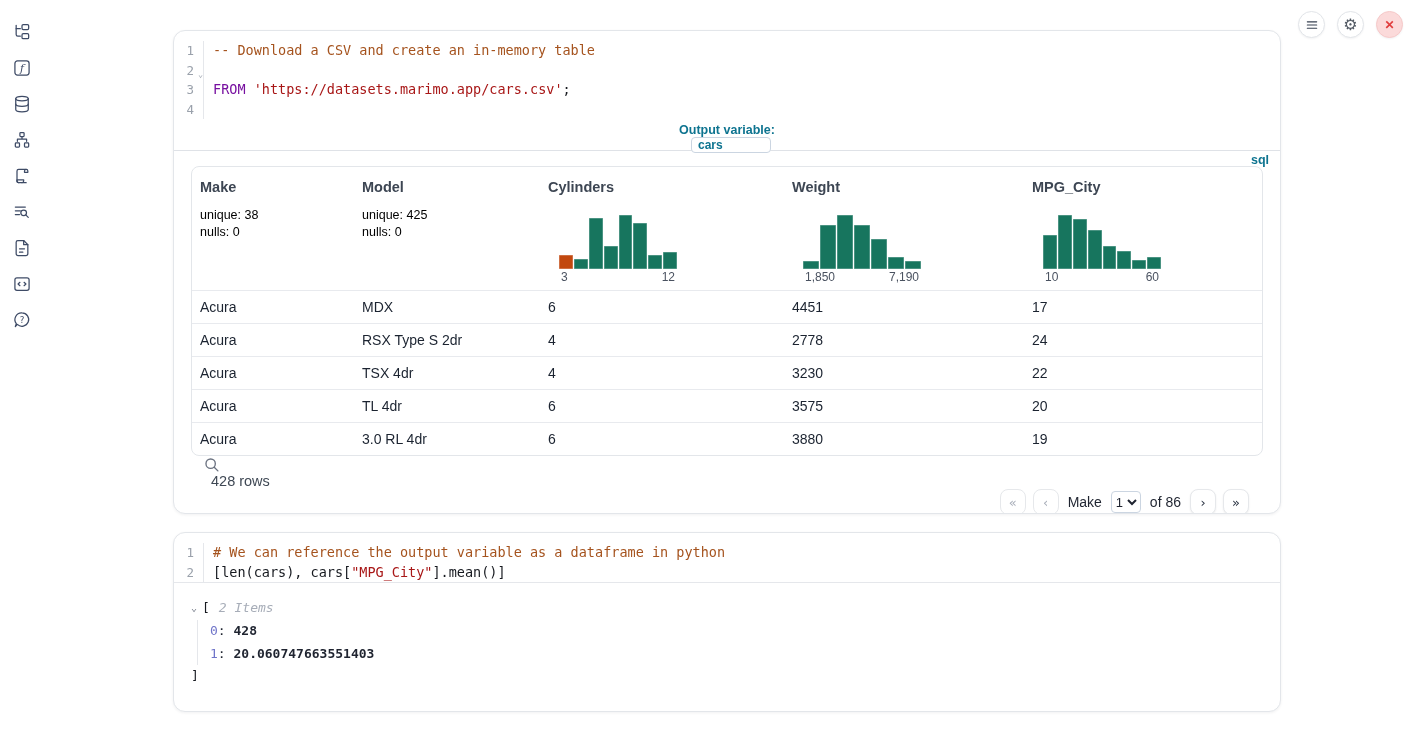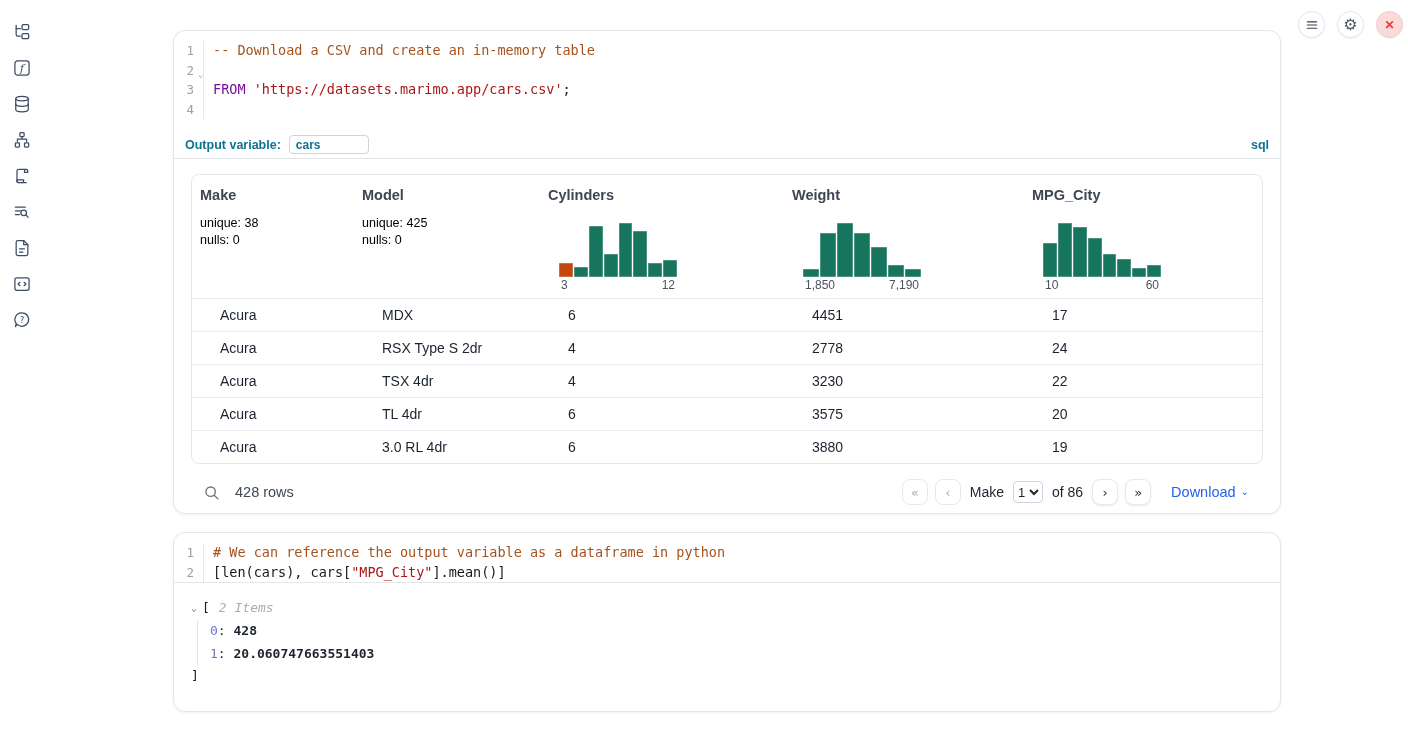--- a/index.html
+++ b/index.html
@@ -38,46 +38,46 @@
          color:#9aa1ab; font-size:12.5px; border-right:1px solid #e5e7eb;
          margin-right:9px; position:relative; }
   .gut .fold { position:absolute; right:0; top:4px; font-size:8.5px; color:#aab0ba; }
   .code-text { white-space:pre; color:#16191f; }
   .tk-kw  { color:var(--kw,#770fa0); }
   .tk-str { color:var(--str,#a81717); }
   .tk-com { color:var(--com,#a5531e); }
   .tk-pl  { color:#16191f; }
 
   
-  .outvar { height:28px; margin-top:12px; display:flex; align-items:center;
-            padding:0 11px; border-bottom:1px solid #dfe2e7; }
+  .outvar { height:28px; margin-top:4px; display:flex; align-items:center;
+            padding:0 11px; border-bottom:1px solid #dfe2e7;flex-direction:column; }
   .ov-label { font-size:12.5px; font-weight:bold; color:#0e7490; }
   .ov-input { margin-left:8px; width:80px; height:19px; border:1px solid #cbd5e1;
               border-radius:4px; padding:0 6px; font-size:12px; font-weight:bold;
               color:#0e7490; font-family:"Liberation Sans", sans-serif; outline:none; }
   .ov-lang { margin-left:auto; font-size:12.5px; font-weight:bold; color:#0e7490; }
 
   
   .out-section { padding:15px 17px 0; }
   .table-box { border:1px solid #e3e6ea; border-radius:8px; overflow:hidden; }
   .t-grid { display:grid; grid-template-columns:162px 186px 244px 240px 242px; }
   .t-header { height:123px; }
   .th-cell { padding:12px 8px 6px; display:flex; flex-direction:column; }
   .th-name { font-size:14.5px; color:#3d4653; cursor:pointer;font-weight:bold; }
   .th-stats { margin-top:12px; font-size:12.5px; color:#000000; line-height:16.5px; }
   .hist { margin-top:auto; width:118px; margin-left:11px; }
   .hist-bars { height:56px; display:flex; align-items:flex-end; gap:1px; }
   .hist-bar { flex:1; box-shadow:inset 0 0 0 .5px rgba(255,255,255,.45); }
   .hist-axis { display:flex; justify-content:space-between; padding:1px 2px 0;
                font-size:12px; color:#4a5260; }
   .t-row { height:33px; border-top:1px solid #e8eaee; align-items:center; }
-  .td-cell { padding-left:8px; font-size:14px; color:#1b2330;margin-left:20px; }
-
-  
-  .t-footer { height:56px; display:flex; align-items:center; padding:0 14px 0 8px; }
+  .td-cell { padding-left:8px; font-size:14px; color:#1b2330; }
+
+  
+  .t-footer { height:56px; display:flex; padding:0 14px 0 8px;flex-direction:column; }
   .search-btn { width:24px; height:24px; border:none; background:none; cursor:pointer;
                 color:#6b7280; display:flex; align-items:center; justify-content:center; }
   .rowcount { margin-left:12px; font-size:14.5px; color:#3f4854; }
   .pager { margin-left:auto; display:flex; align-items:center; gap:7px; }
   .pg-btn { width:26px; height:26px; border-radius:8px; background:#fff;
             border:1px solid #e6e8eb; font-size:13px; display:flex; align-items:center;
             justify-content:center; font-family:"DejaVu Sans", sans-serif; }
   .pg-btn.enabled { color:#2a3342; box-shadow:0 1px 2px rgba(0,0,0,.08); cursor:pointer; }
   .pg-btn.disabled { color:#a8aeb9; cursor:default; }
   .pg-text { font-size:14px; color:#1f2430; margin:0 2px; }

